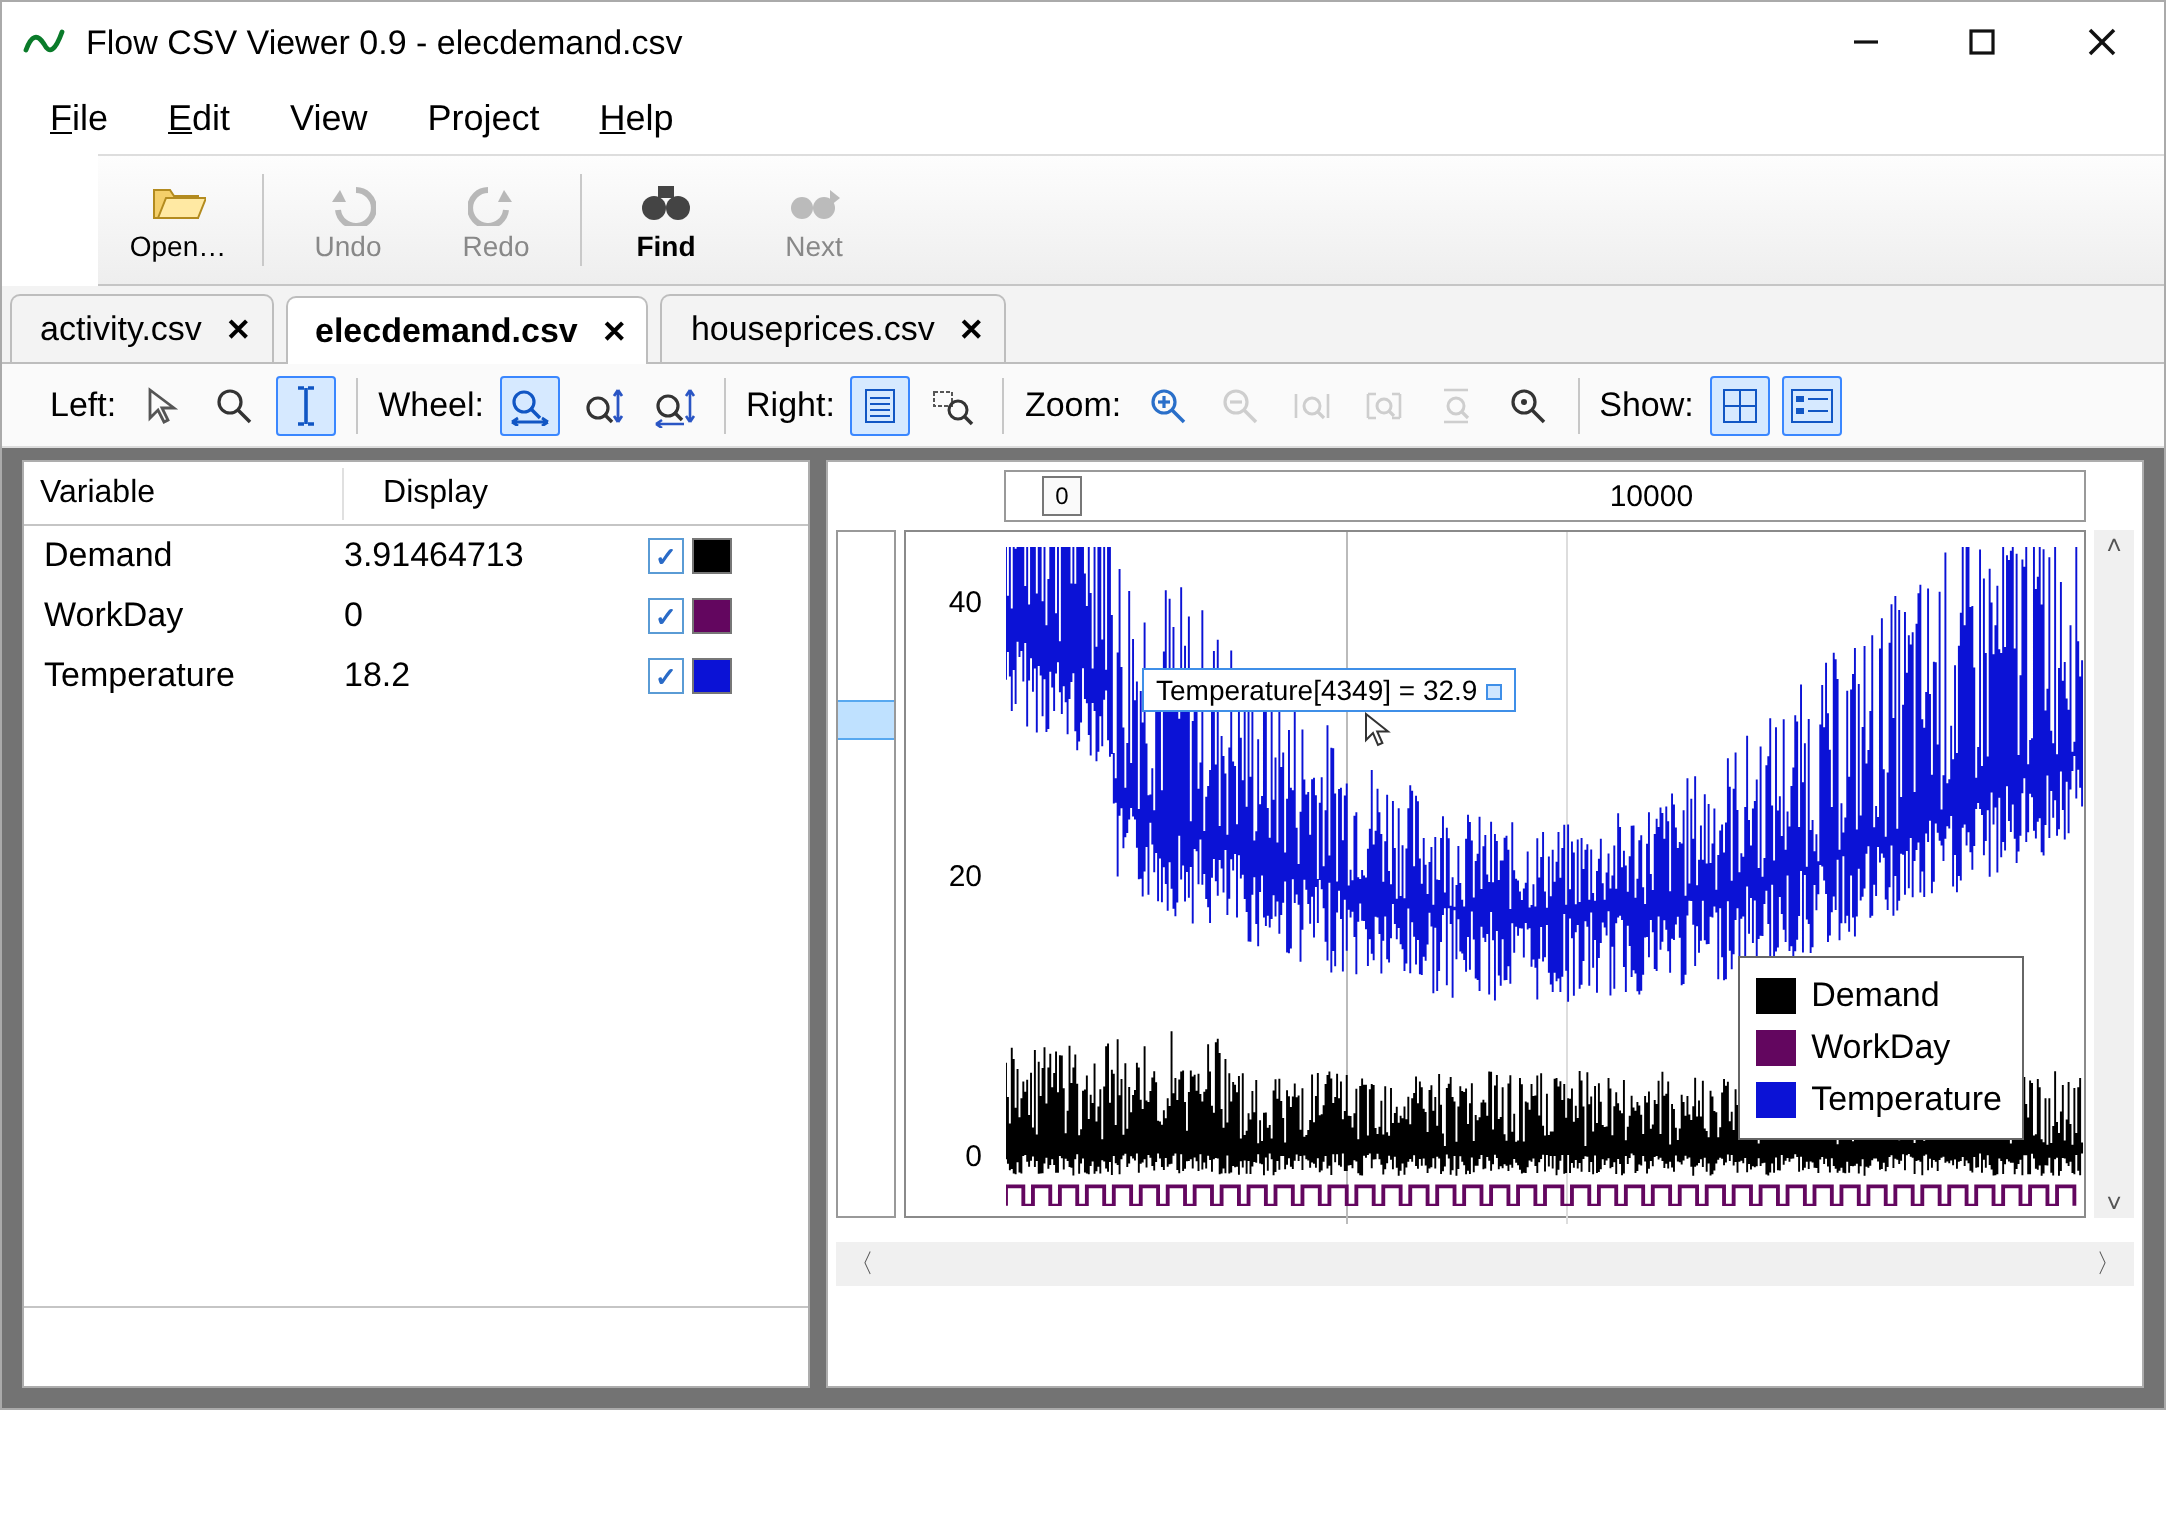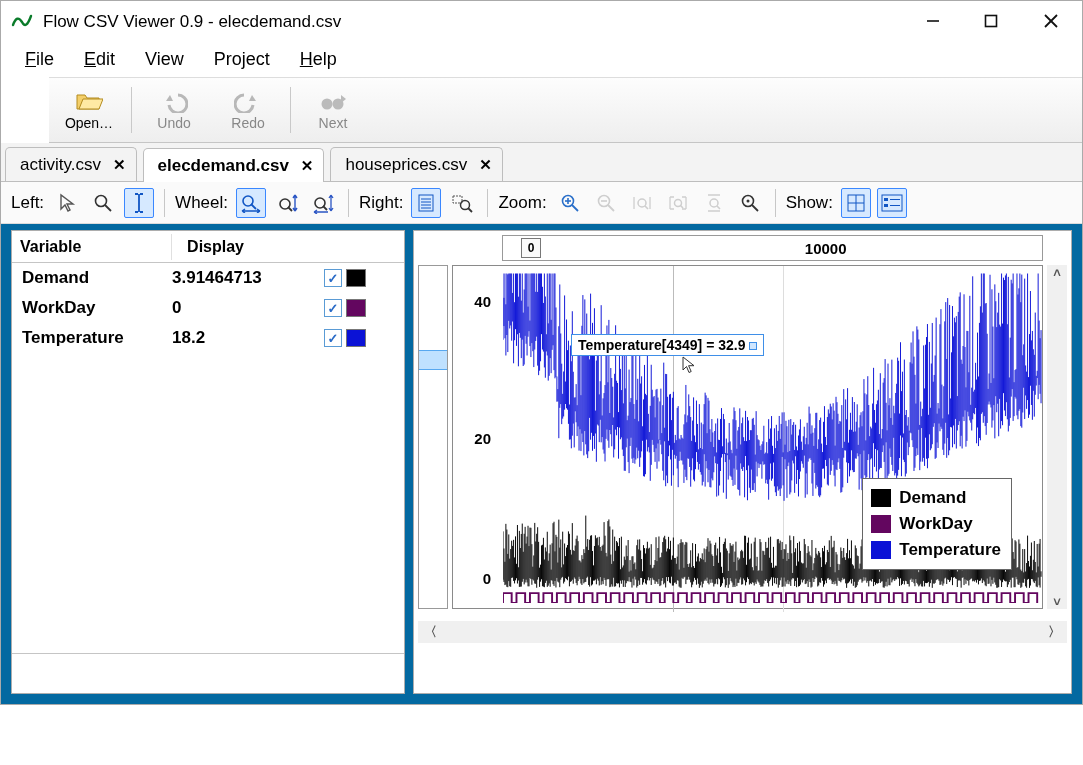--- a/index.html
+++ b/index.html
@@ -91,21 +91,21 @@
     font-size: 17px;
     gap: 8px;
   }
   .doctab.active { background: #fff; position: relative; top: 1px; font-weight:600; }
   .doctab .closex { font-weight: 700; font-size: 15px; margin-left:4px; }
   
   .toolstrip {
     height: 42px;
     display: flex;
     align-items: center;
-    padding: 0 10px;
+    padding: 0 24px;
     gap: 6px;
     background:#fafafa;
     border-bottom: 1px solid #dcdcdc;
   }
   .toolstrip .lbl { font-size: 17px; margin-right:2px; white-space:nowrap; }
   .toolstrip .tbtn {
     width: 30px; height: 30px;
     display:flex; align-items:center; justify-content:center;
     border: 1px solid transparent;
     border-radius:2px;
@@ -113,24 +113,23 @@
   .toolstrip .tbtn.active {
     border-color: #3a87ff;
     background: #d6e9ff;
   }
   .toolstrip .tbtn.dim svg { opacity:.45; }
   .ts-sep { width:1px; height:28px; background:#c7c7c7; margin:0 4px; }
   
   .mainsplit {
     display: flex;
     height: 480px;
-    background:#0369a1;
+    background:#737373;
     padding:6px 10px 10px 10px;
     gap:8px;
-    font-weight:bold;
   }
   
   .varpanel {
     width: 394px;
     background:#fff;
     border:1px solid #adadad;
     display:flex; flex-direction:column;
   }
   .varhead {
     display:flex; height:32px; border-bottom:1px solid #c5c5c5;
@@ -244,20 +243,30 @@
     <div class="tb-btn dim">
       <span class="ico">
         <svg viewBox="0 0 28 24">
             <path d="M10 6a9 9 0 1 0 9 10" stroke="#b8b8b8" stroke-width="3" fill="none"></path>
             <path d="M22 12l-4-6-3 6z" fill="#b8b8b8"></path>
           </svg>
       </span>
       <div>Redo</div>
     </div>
     <div class="tb-sep"></div>
+    <div class="tb-btn bold-lbl">
+      <span class="ico">
+        <svg viewBox="0 0 28 24">
+            <circle cx="8" cy="15" r="6" fill="#444"></circle>
+            <circle cx="20" cy="15" r="6" fill="#444"></circle>
+            <rect x="10" y="4" width="8" height="6" fill="#444"></rect>
+          </svg>
+      </span>
+      <div>Find</div>
+    </div>
     <div class="tb-btn dim">
       <span class="ico">
         <svg viewBox="0 0 28 24">
             <circle cx="8" cy="15" r="5.5" fill="#bbb"></circle>
             <circle cx="19" cy="15" r="5.5" fill="#bbb"></circle>
             <path d="M22 6l5 4-5 4z" fill="#bbb"></path>
           </svg>
       </span>
       <div>Next</div>
     </div>

